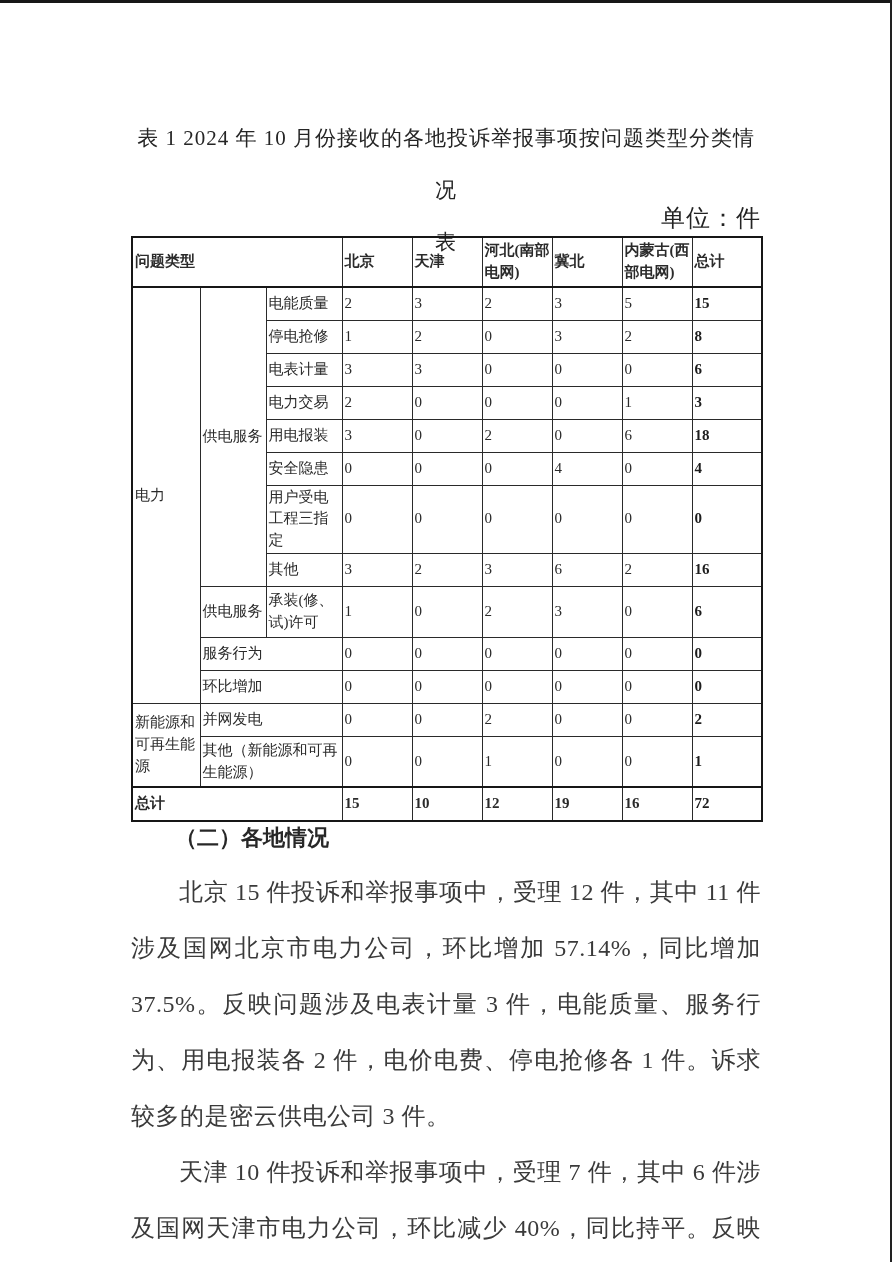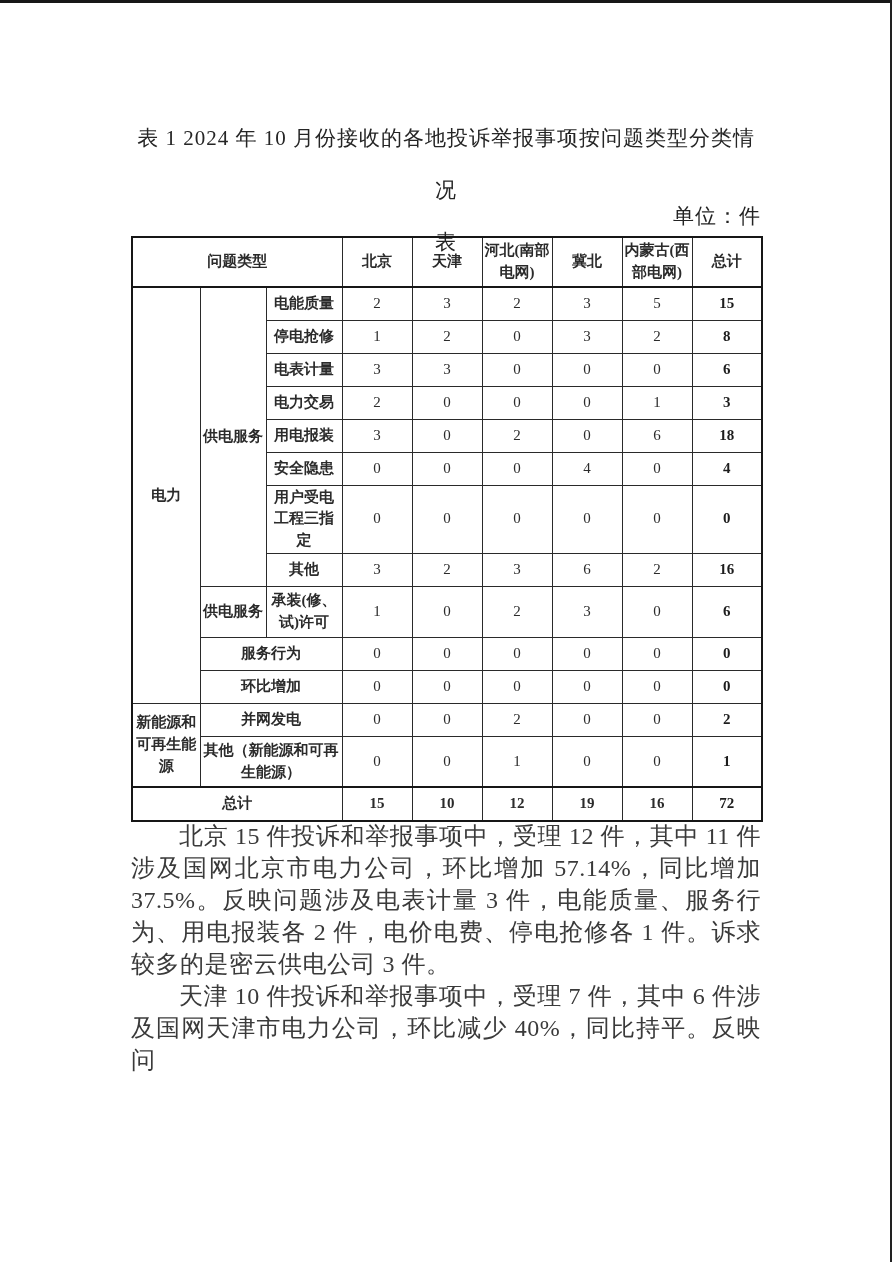--- a/index.html
+++ b/index.html
@@ -14,54 +14,54 @@
   .edge-top{position:absolute;top:0;left:0;width:892px;height:3px;background:#171717;}
   .edge-right{position:absolute;top:0;right:0;width:2px;height:1262px;background:#222222;}
 
   .doc-title{
     position:absolute;top:112px;left:131px;width:630px;
     text-align:center;font-size:21px;line-height:52px;
     color:#252525;letter-spacing:1px;
   }
   .unit-note{
     position:absolute;top:202px;left:131px;width:630px;
-    text-align:right;font-size:21px;color:#232323;letter-spacing:1px;
+    text-align:right;font-size:24px;color:#232323;letter-spacing:1px;
   }
 
   table.tbl{
     position:absolute;top:236px;left:131px;
     width:630px;border-collapse:collapse;table-layout:fixed;
     border:2px solid #161616;
-    font-size:15px;color:#2b2b2b;text-align:center;
+    font-size:15px;color:#2b2b2b;text-align:left;
   }
   table.tbl td{
     border:1px solid #2a2a2a;
     padding:1px 2px;
     vertical-align:middle;
     line-height:1.45;
   }
   tr.rw{height:33px;}
   tr.rt{height:51px;}
   tr.hd{height:50px;}
   tr.hd td{border-bottom:2px solid #161616;font-weight:bold;}
   tr.total{height:34px;font-weight:bold;}
   tr.total td{border-top:2px solid #161616;}
   td.tb{font-weight:bold;color:#1d1d1d;}
-  td.lbl{padding:1px 3px;font-weight:bold;}
+  td.lbl{padding:1px 3px;}
 
   .body-text{
     position:absolute;top:820px;left:131px;width:630px;
     color:#3a3a3a;
   }
   .section-heading{
     font-size:22px;font-weight:bold;color:#272727;
     line-height:36px;margin:0 0 8px 0;text-indent:2em;
   }
   .para{
-    margin:0;font-size:24px;line-height:32px;
+    margin:0;font-size:24px;line-height:56px;
     text-align:justify;text-justify:inter-character;
     text-indent:2em;letter-spacing:0.5px;
   }
 </style>
 </head>
 <body>
 
 <div class="page">
   <div class="edge-top"></div>
   <div class="edge-right"></div>
@@ -223,16 +223,17 @@
         <td>10</td>
         <td>12</td>
         <td>19</td>
         <td>16</td>
         <td class="tb">72</td>
       </tr>
     </tbody>
   </table>
 
   <div class="body-text">
+    <div class="section-heading">（二）各地情况</div>
     <p class="para">北京 15 件投诉和举报事项中，受理 12 件，其中 11 件涉及国网北京市电力公司，环比增加 57.14%，同比增加 37.5%。反映问题涉及电表计量 3 件，电能质量、服务行为、用电报装各 2 件，电价电费、停电抢修各 1 件。诉求较多的是密云供电公司 3 件。</p>
     <p class="para">天津 10 件投诉和举报事项中，受理 7 件，其中 6 件涉及国网天津市电力公司，环比减少 40%，同比持平。反映问</p>
   </div>
 </div>
 
 </body></html>

